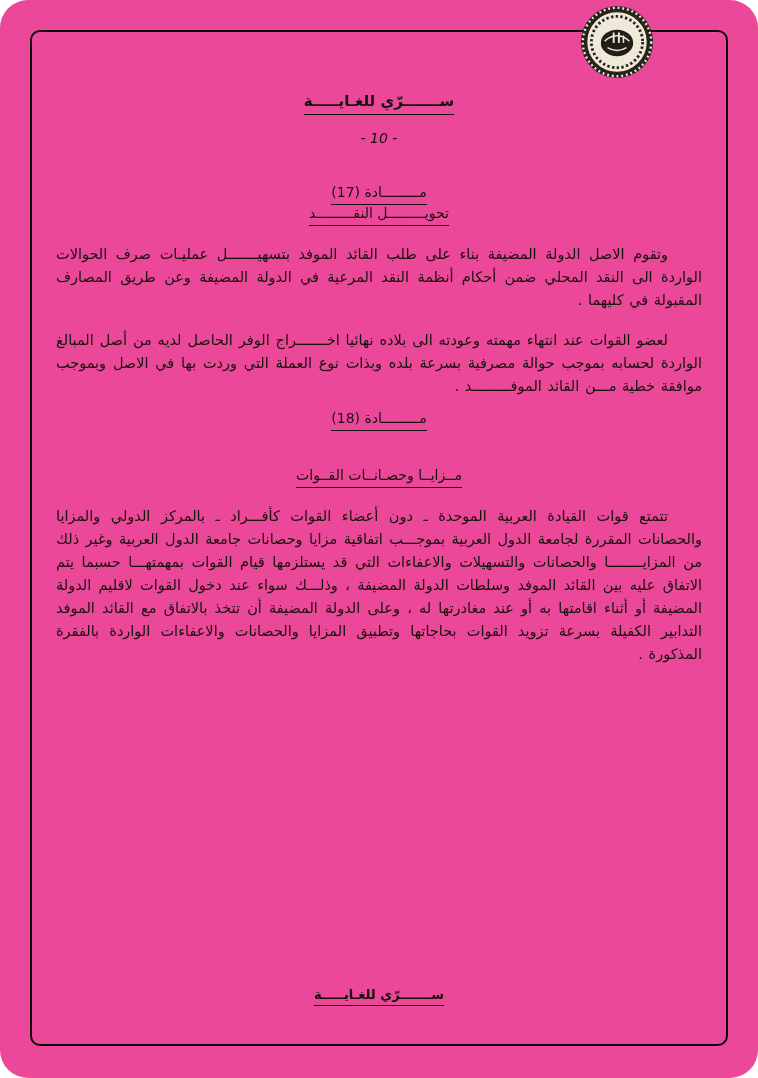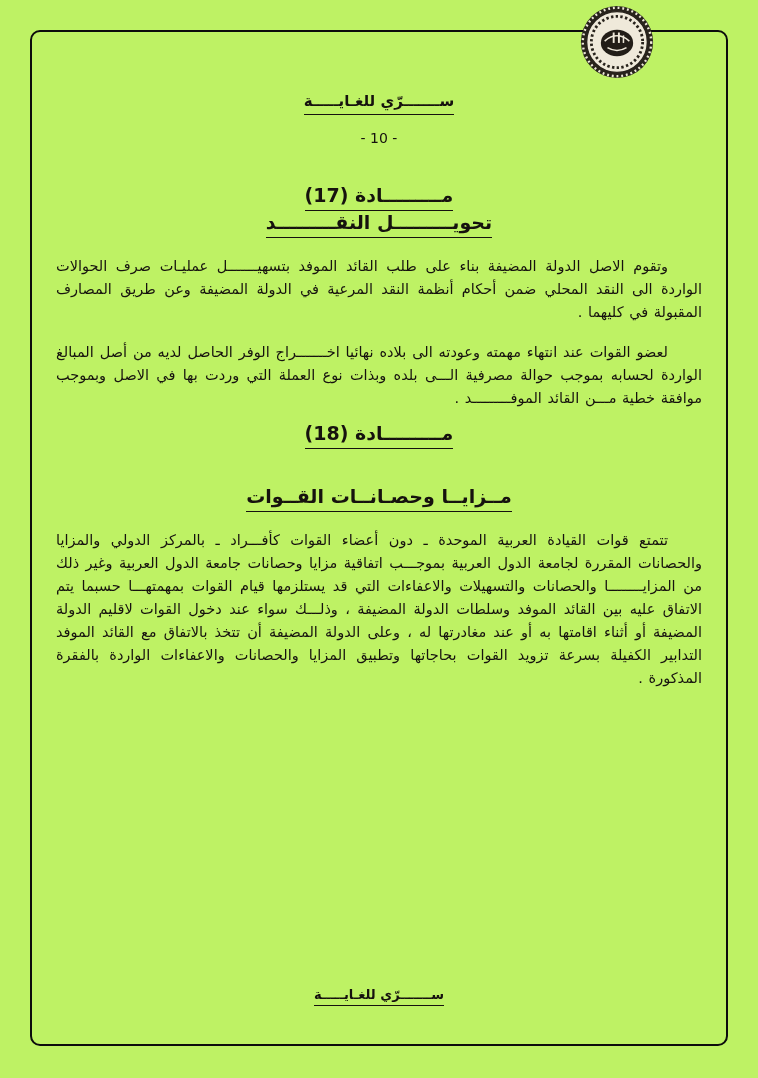--- a/index.html
+++ b/index.html
@@ -6,21 +6,22 @@
   html, body { background: #ffffff; }
   body {
     width: 758px; height: 1078px;
     position: relative;
     font-family: "DejaVu Sans", sans-serif;
     color: #16120e;
     overflow: hidden;
   }
   .page {
     position: absolute; inset: 0;
-    background: #bef264;
+    background: #ec4899;
+    border-radius: 28px;
   }
   .frame {
     position: absolute;
     top: 30px; left: 30px; right: 30px; bottom: 32px;
     border: 2px solid #0c0c0c;
     border-radius: 10px;
   }
   .emblem {
     position: absolute;
     top: 4px; left: 579px;
@@ -40,24 +41,25 @@
   .classification-top {
     margin-top: 92px;
     font-size: 15px;
     font-weight: bold;
     letter-spacing: 0.5px;
   }
   .pagenum {
     margin-top: 15px;
     font-size: 14px;
     direction: ltr;
+    font-style: italic;
   }
   .heading {
-    font-size: 19px;
-    font-weight: bold;
+    font-size: 14px;
+    font-weight: normal;
   }
   .h17 { margin-top: 38px; }
   .t17 { }
   .h18 { margin-top: 12px; }
   .t18 { margin-top: 36px; }
   .para {
     margin-top: 17px;
     font-size: 14.5px;
     line-height: 23px;
     text-align: justify;
@@ -107,21 +109,21 @@
 
     <div class="center heading h17">
       <span class="underlined">مـــــــــادة (17)</span>
     </div>
 
     <div class="center heading t17">
       <span class="underlined">تحويـــــــــل النقـــــــــد</span>
     </div>
 
     <p class="para">وتقوم الاصل الدولة المضيفة بناء على طلب القائد الموفد بتسهيـــــــل عمليـات صرف الحوالات الواردة الى النقد المحلي ضمن أحكام أنظمة النقد المرعية في الدولة المضيفة وعن طريق المصارف المقبولة في كليهما .</p>
-    <p class="para">لعضو القوات عند انتهاء مهمته وعودته الى بلاده نهائيا اخـــــــراج الوفر الحاصل لديه من أصل المبالغ الواردة لحسابه بموجب حوالة مصرفية الـــى بلده وبذات نوع العملة التي وردت بها في الاصل وبموجب موافقة خطية مـــن القائد الموفـــــــــد .</p>
+    <p class="para">لعضو القوات عند انتهاء مهمته وعودته الى بلاده نهائيا اخـــــــراج الوفر الحاصل لديه من أصل المبالغ الواردة لحسابه بموجب حوالة مصرفية بسرعة بلده وبذات نوع العملة التي وردت بها في الاصل وبموجب موافقة خطية مـــن القائد الموفـــــــــد .</p>
 
     <div class="center heading h18">
       <span class="underlined">مـــــــــادة (18)</span>
     </div>
 
     <div class="center heading t18">
       <span class="underlined">مــزايــا وحصـانــات القــوات</span>
     </div>
 
     <p class="para">تتمتع قوات القيادة العربية الموحدة ـ دون أعضاء القوات كأفـــراد ـ بالمركز الدولي والمزايا والحصانات المقررة لجامعة الدول العربية بموجـــب اتفاقية مزايا وحصانات جامعة الدول العربية وغير ذلك من المزايــــــــا والحصانات والتسهيلات والاعفاءات التي قد يستلزمها قيام القوات بمهمتهـــا حسبما يتم الاتفاق عليه بين القائد الموفد وسلطات الدولة المضيفة ، وذلـــك سواء عند دخول القوات لاقليم الدولة المضيفة أو أثناء اقامتها به أو عند مغادرتها له ، وعلى الدولة المضيفة أن تتخذ بالاتفاق مع القائد الموفد التدابير الكفيلة بسرعة تزويد القوات بحاجاتها وتطبيق المزايا والحصانات والاعفاءات الواردة بالفقرة المذكورة .</p>

